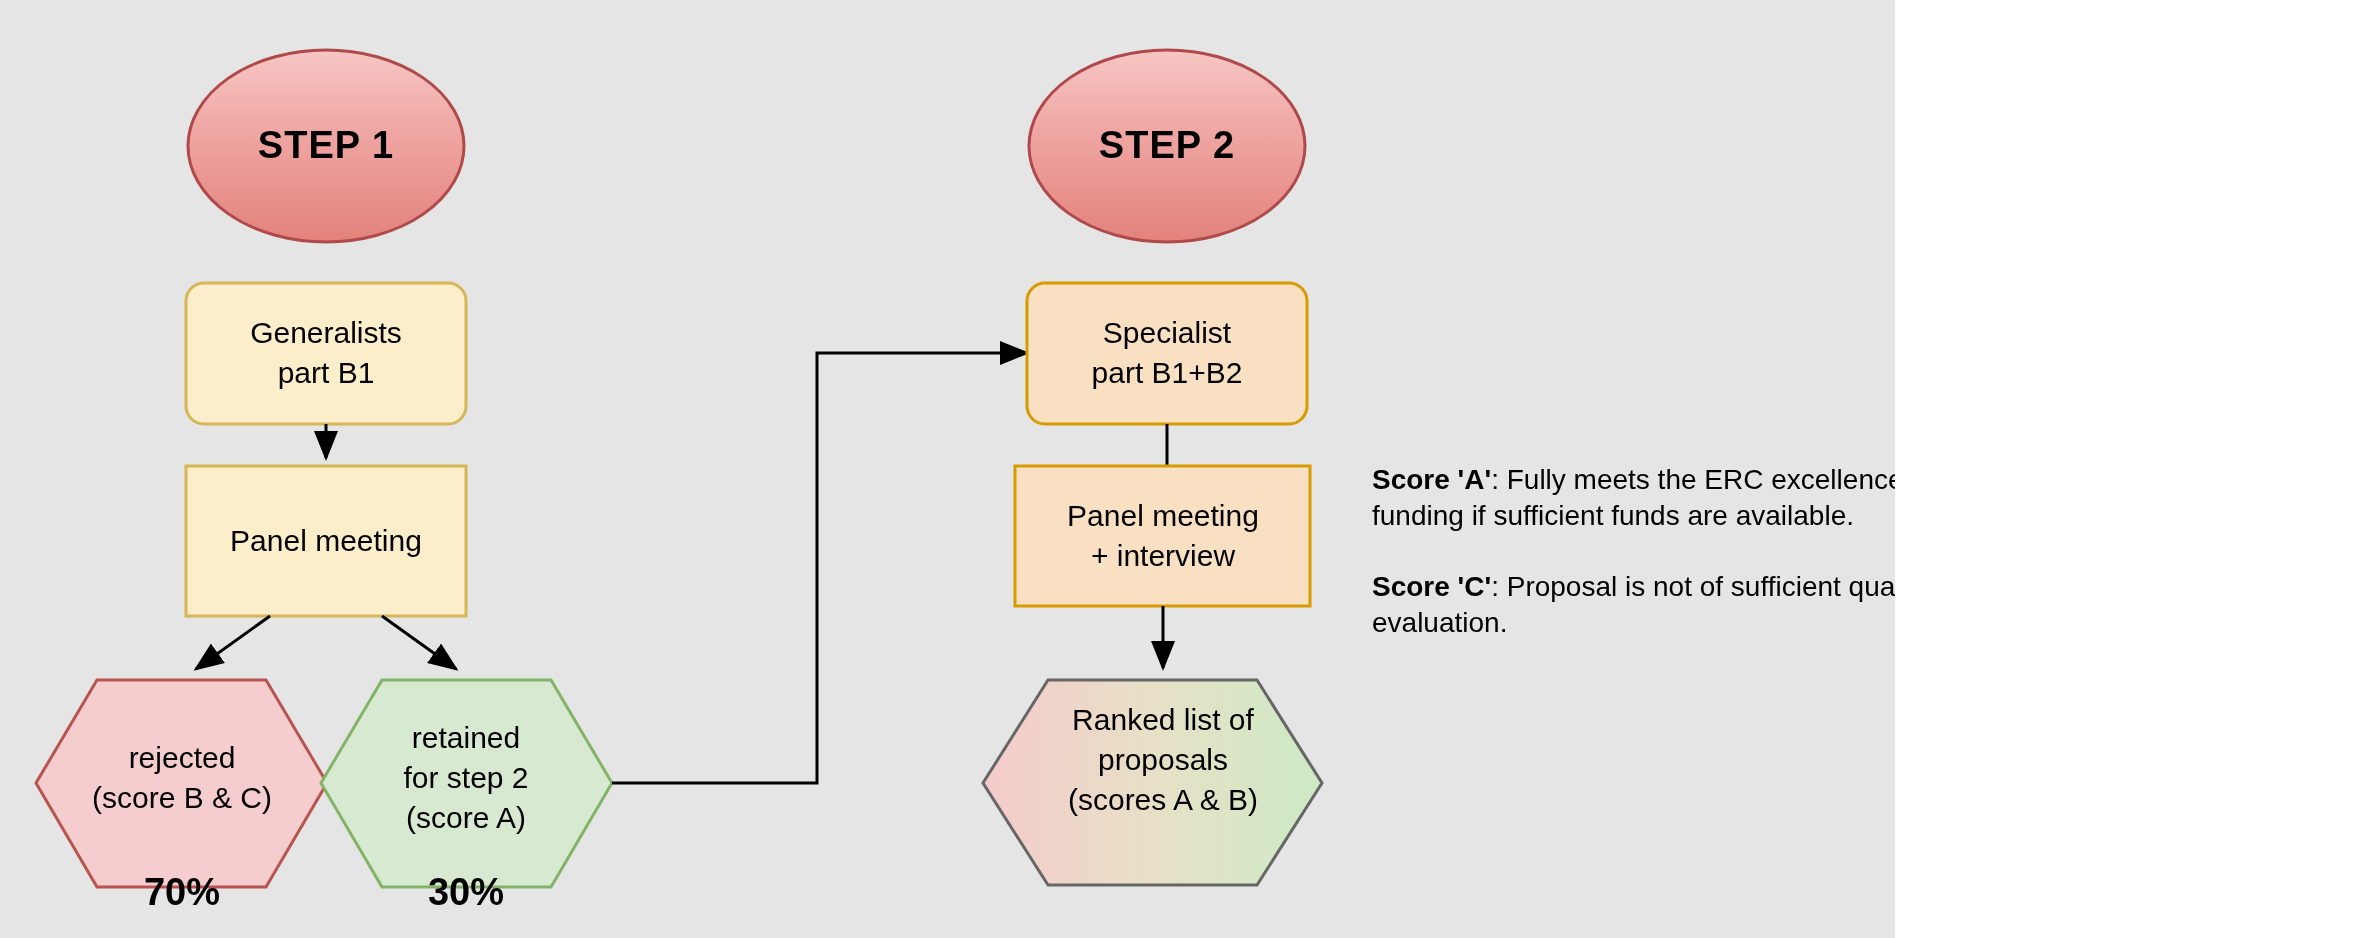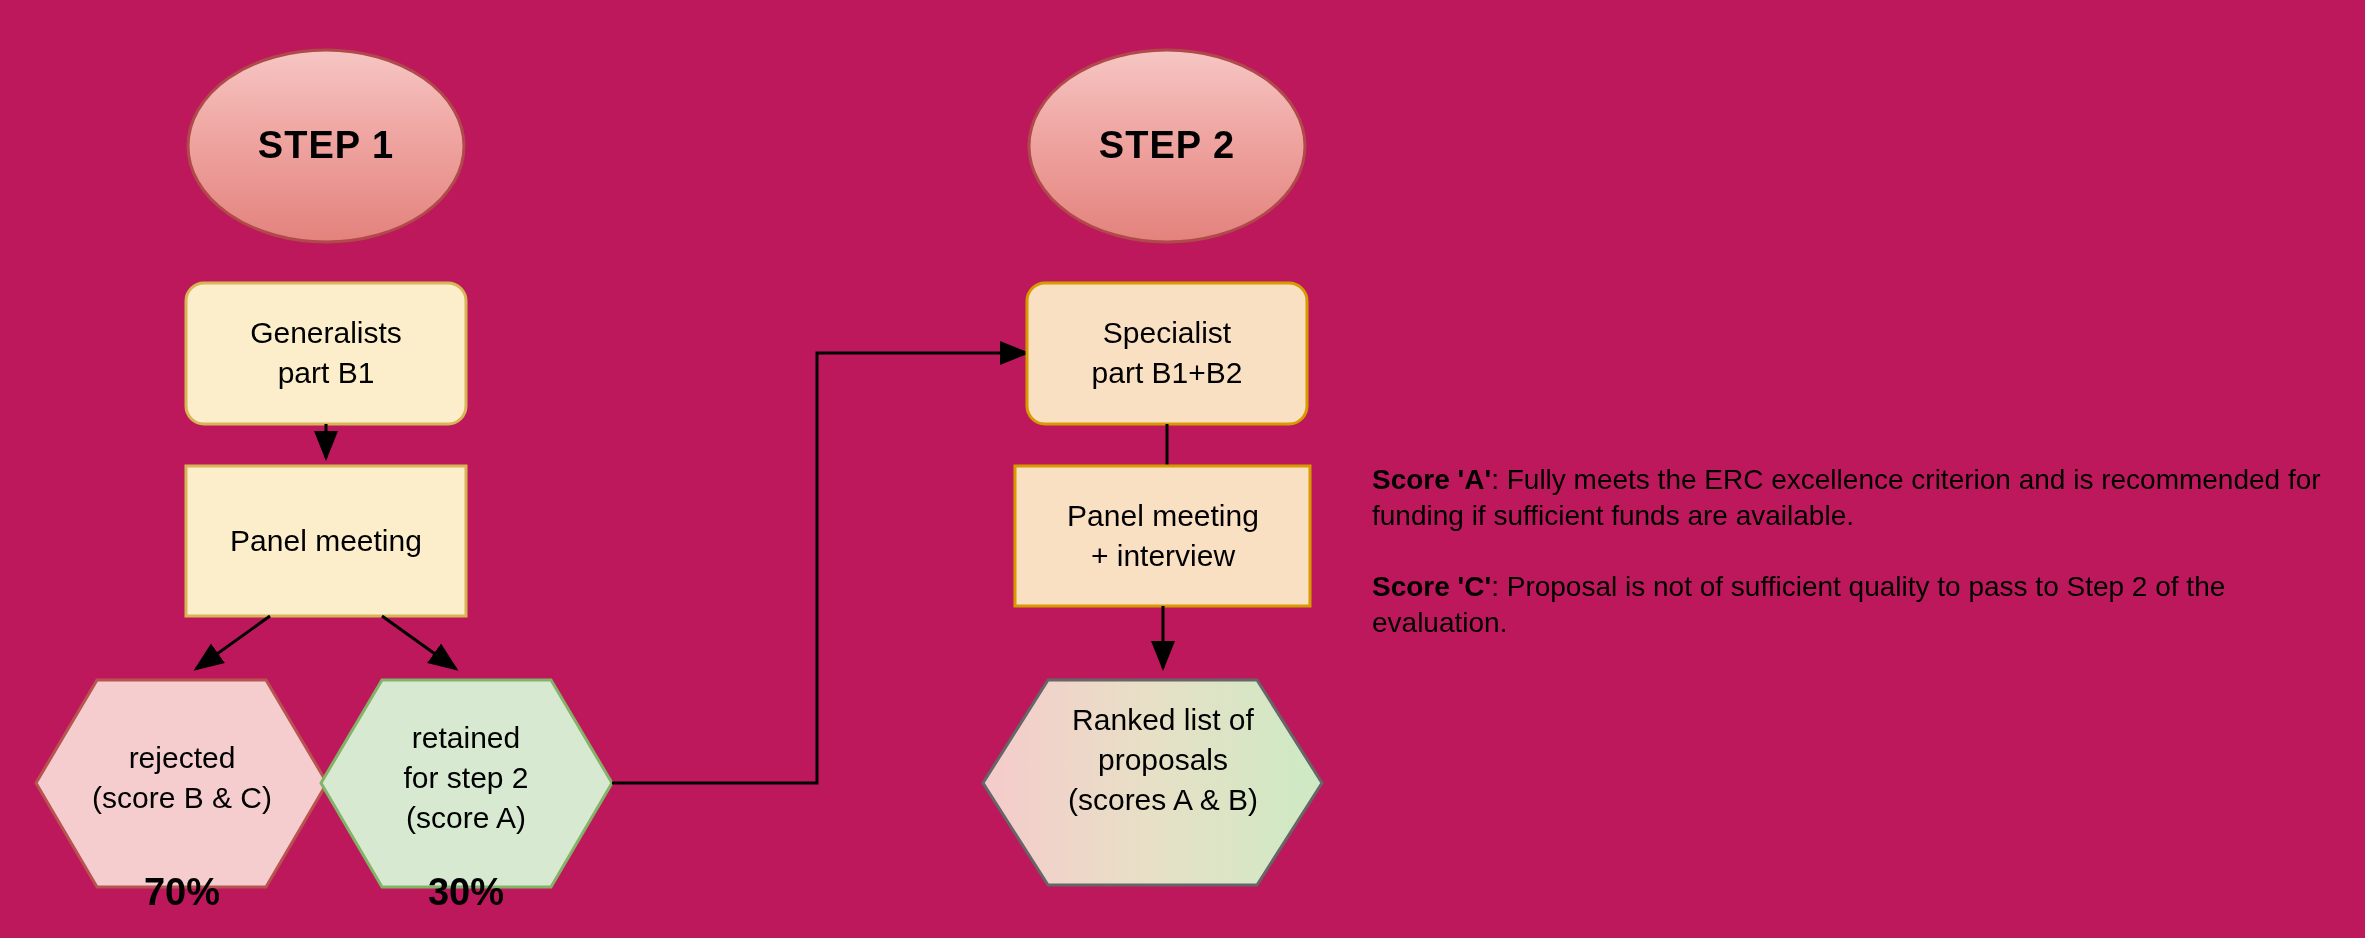--- a/index.html
+++ b/index.html
@@ -5,23 +5,23 @@
   html, body {
     margin: 0;
     padding: 0;
     background: #ffffff;
   }
   body {
     font-family: "Liberation Sans", sans-serif;
   }
   #canvas {
     position: relative;
-    width: 2365px;
+    width: 1895px;
     height: 938px;
-    background: #be185d;
+    background: #e5e5e5;
     overflow: hidden;
   }
   svg#diagram {
     position: absolute;
     left: 0;
     top: 0;
     width: 2365px;
     height: 938px;
   }
   .shape-label {

